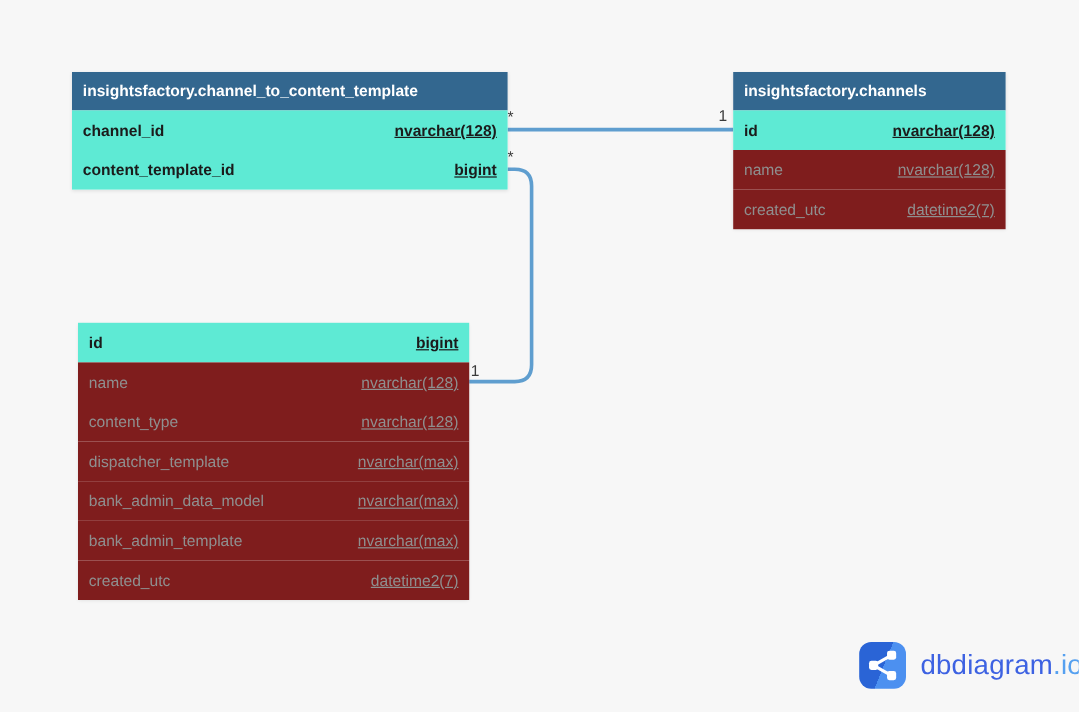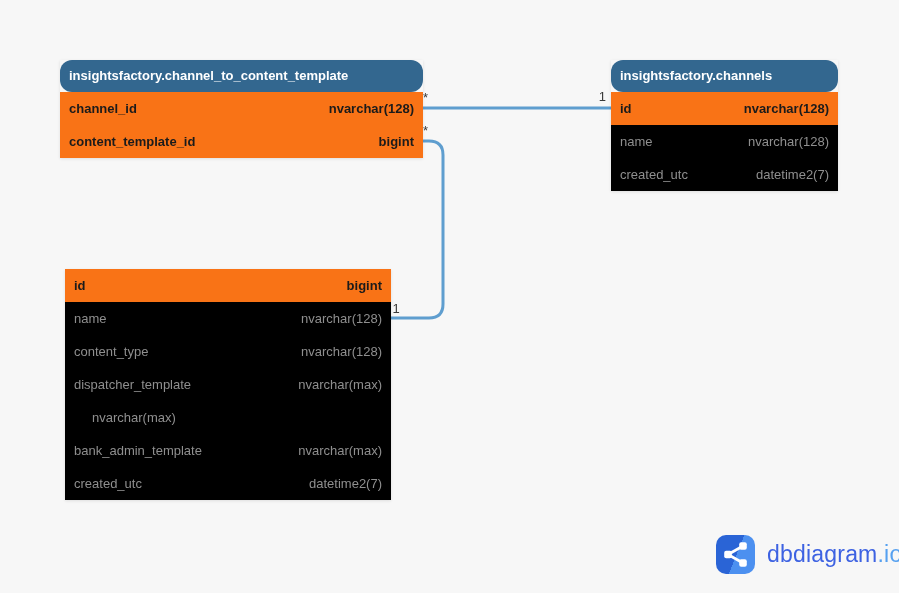--- a/index.html
+++ b/index.html
@@ -40,39 +40,38 @@
   }
   .db-table .hdr {
     height: 32px;
     line-height: 32px;
     background: #33678f;
     color: #ffffff;
     font-weight: bold;
     padding: 0 9px;
     white-space: nowrap;
     overflow: hidden;
-    border-radius: 12px;
   }
   .db-table .row {
     height: 33px;
     display: flex;
     align-items: center;
     justify-content: space-between;
     padding: 0 9px;
-    background: #000000;
+    background: #7f1d1d;
     color: #8f8f8f;
     white-space: nowrap;
   }
   .db-table .row.pk {
-    background: #f97316;
+    background: #5eead4;
     color: #1b1b1b;
     font-weight: bold;
   }
   .db-table .row .fname { text-align: left; }
-  .db-table .row .ftype { padding-left: 18px; }
+  .db-table .row .ftype { padding-left: 18px; text-decoration: underline; }
   #table-1 { left: 60px;  top: 60px;  width: 363px; }
   #table-2 { left: 611px; top: 60px;  width: 227px; }
   #table-3 { left: 65px;  top: 269px; width: 326px; }
   #lbl-r1-from { left: 423px; top: 91px;  }
   #lbl-r1-to   { left: 594px; top: 90px;  width: 12px; text-align: right; }
   #lbl-r2-from { left: 423px; top: 124px; }
   #lbl-r2-to   { left: 390px; top: 302px; width: 12px; text-align: center; }
   .brand {
     position: absolute;
     left: 716px;
@@ -152,20 +151,21 @@
     </div>
     <div class="row">
       <span class="fname">content_type</span>
       <span class="ftype">nvarchar(128)</span>
     </div>
     <div class="row">
       <span class="fname">dispatcher_template</span>
       <span class="ftype">nvarchar(max)</span>
     </div>
     <div class="row">
+      <span class="fname">bank_admin_data_model</span>
       <span class="ftype">nvarchar(max)</span>
     </div>
     <div class="row">
       <span class="fname">bank_admin_template</span>
       <span class="ftype">nvarchar(max)</span>
     </div>
     <div class="row">
       <span class="fname">created_utc</span>
       <span class="ftype">datetime2(7)</span>
     </div>

